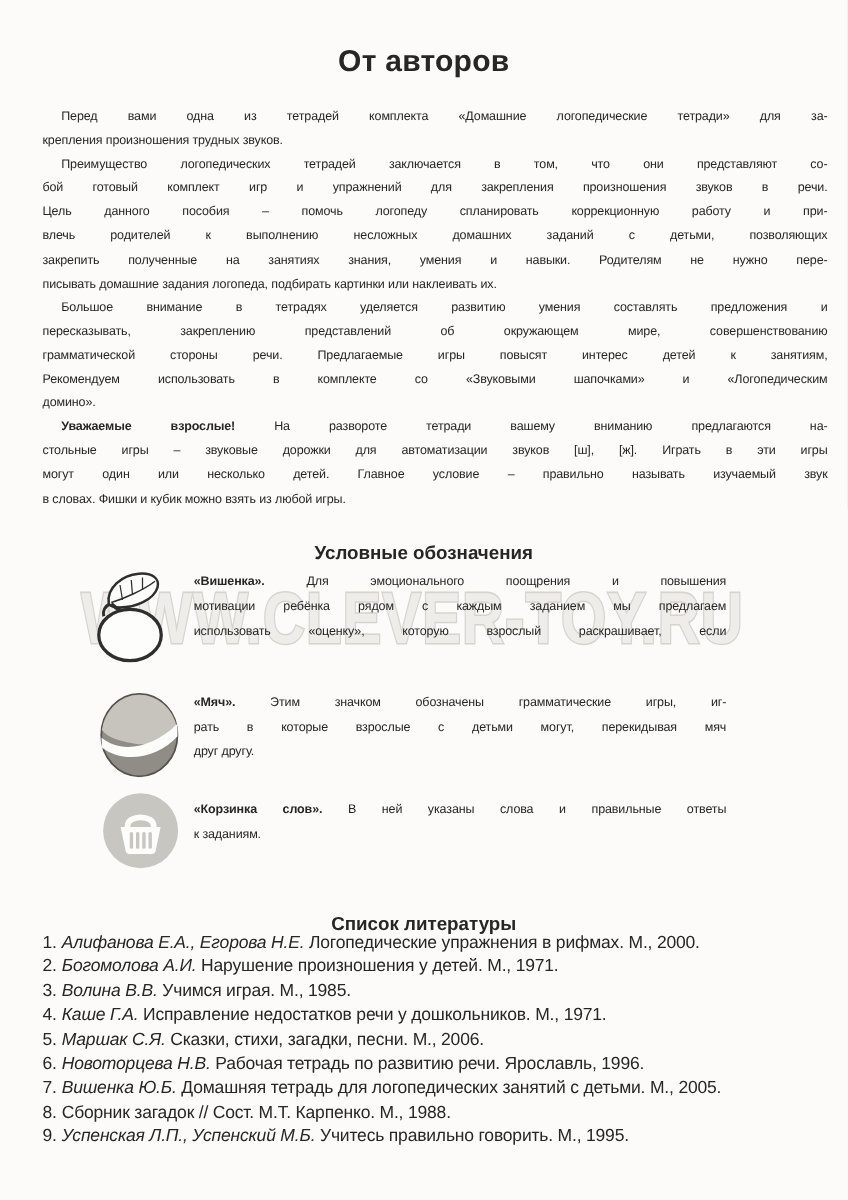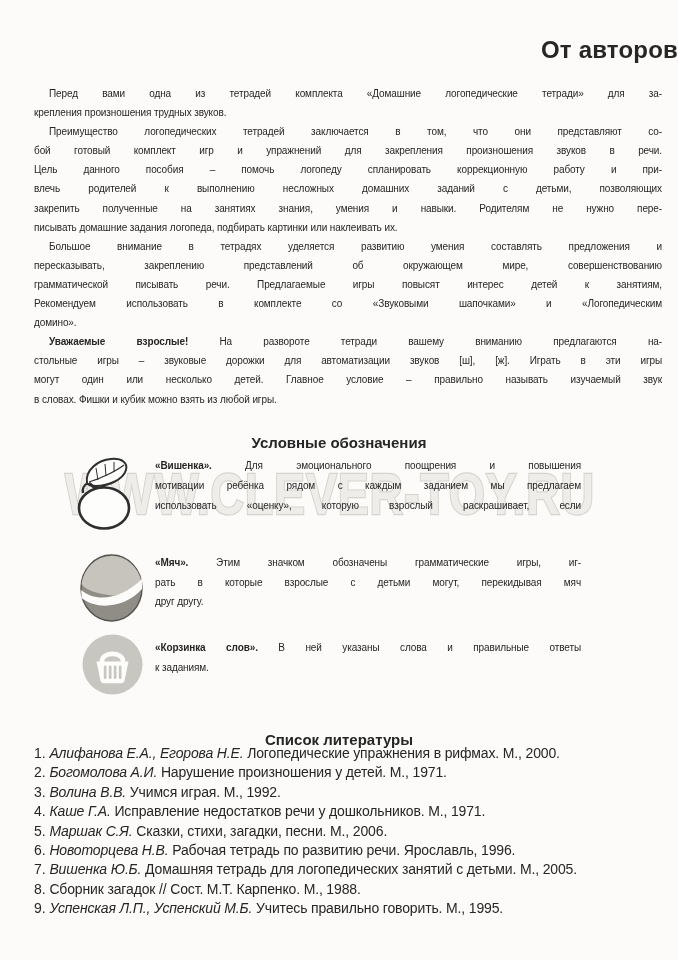--- a/index.html
+++ b/index.html
@@ -11,21 +11,21 @@
   .abs{position:absolute;}
   .layer{z-index:2;}
   
   .wm{position:absolute;left:58px;top:452px;z-index:1;}
   .wm text{
     font-family:"Liberation Sans",sans-serif;font-weight:bold;
     fill:#efede9;stroke:#d7d4ce;stroke-width:2.4px;paint-order:stroke;
     letter-spacing:1px;
   }
   
-  .title{left:0;right:0;top:36px;text-align:right;font-size:24px;font-weight:bold;letter-spacing:.2px;}
+  .title{left:0;right:0;top:36px;text-align:center;font-size:24px;font-weight:bold;letter-spacing:.2px;}
   .sec-head{left:0;right:0;text-align:center;font-size:15px;font-weight:bold;}
   .legend-head{top:434px;}
   .bib-head{top:731px;}
   
   .bodytext{left:34px;top:84px;width:628px;font-size:10px;line-height:19.1px;letter-spacing:-0.1px;}
   .ln{white-space:normal;}
   .jst{text-align:justify;text-align-last:justify;}
   .ind{text-indent:15px;}
   
   .ltext{width:426px;left:155px;font-size:10px;line-height:19.8px;letter-spacing:-0.1px;}
@@ -62,21 +62,21 @@
       <div class="ln jst ind">Преимущество логопедических тетрадей заключается в том, что они представляют со-</div>
       <div class="ln jst">бой готовый комплект игр и упражнений для закрепления произношения звуков в речи.</div>
       <div class="ln jst">Цель данного пособия – помочь логопеду спланировать коррекционную работу и при-</div>
       <div class="ln jst">влечь родителей к выполнению несложных домашних заданий с детьми, позволяющих</div>
       <div class="ln jst">закрепить полученные на занятиях знания, умения и навыки. Родителям не нужно пере-</div>
       <div class="ln">писывать домашние задания логопеда, подбирать картинки или наклеивать их.</div>
     </div>
     <div>
       <div class="ln jst ind">Большое внимание в тетрадях уделяется развитию умения составлять предложения и</div>
       <div class="ln jst">пересказывать, закреплению представлений об окружающем мире, совершенствованию</div>
-      <div class="ln jst">грамматической писывать речи. Предлагаемые игры повысят интерес детей к занятиям,</div>
+      <div class="ln jst">грамматической стороны речи. Предлагаемые игры повысят интерес детей к занятиям,</div>
       <div class="ln jst">Рекомендуем использовать в комплекте со «Звуковыми шапочками» и «Логопедическим</div>
       <div class="ln">домино».</div>
     </div>
     <div>
       <div class="ln jst ind"><b>Уважаемые взрослые!</b><span> На развороте тетради вашему вниманию предлагаются на-</span></div>
       <div class="ln jst">стольные игры – звуковые дорожки для автоматизации звуков [ш], [ж]. Играть в эти игры</div>
       <div class="ln jst">могут один или несколько детей. Главное условие – правильно называть изучаемый звук</div>
       <div class="ln">в словах. Фишки и кубик можно взять из любой игры.</div>
     </div>
   </div>
@@ -123,21 +123,21 @@
 
   <div class="abs layer ltext lt-basket">
     <div class="ln jst"><b>«Корзинка слов».</b><span> В ней указаны слова и правильные ответы</span></div>
     <div class="ln">к заданиям.</div>
   </div>
 
   <div class="abs layer sec-head bib-head">Список литературы</div>
   <div class="abs layer bib">
     <div class="row"><span class="n">1.</span><span class="a">Алифанова Е.А., Егорова Н.Е.</span><span class="t"> Логопедические упражнения в рифмах. М., 2000.</span></div>
     <div class="row"><span class="n">2.</span><span class="a">Богомолова А.И.</span><span class="t"> Нарушение произношения у детей. М., 1971.</span></div>
-    <div class="row"><span class="n">3.</span><span class="a">Волина В.В.</span><span class="t"> Учимся играя. М., 1992.</span></div>
+    <div class="row"><span class="n">3.</span><span class="a">Волина В.В.</span><span class="t"> Учимся играя. М., 1985.</span></div>
     <div class="row"><span class="n">4.</span><span class="a">Каше Г.А.</span><span class="t"> Исправление недостатков речи у дошкольников. М., 1971.</span></div>
     <div class="row"><span class="n">5.</span><span class="a">Маршак С.Я.</span><span class="t"> Сказки, стихи, загадки, песни. М., 2006.</span></div>
     <div class="row"><span class="n">6.</span><span class="a">Новоторцева Н.В.</span><span class="t"> Рабочая тетрадь по развитию речи. Ярославль, 1996.</span></div>
     <div class="row"><span class="n">7.</span><span class="a">Вишенка Ю.Б.</span><span class="t"> Домашняя тетрадь для логопедических занятий с детьми. М., 2005.</span></div>
     <div class="row"><span class="n">8.</span><span class="a"></span><span class="t">Сборник загадок // Сост. М.Т. Карпенко. М., 1988.</span></div>
     <div class="row"><span class="n">9.</span><span class="a">Успенская Л.П., Успенский М.Б.</span><span class="t"> Учитесь правильно говорить. М., 1995.</span></div>
   </div>
 
 </div>
 

